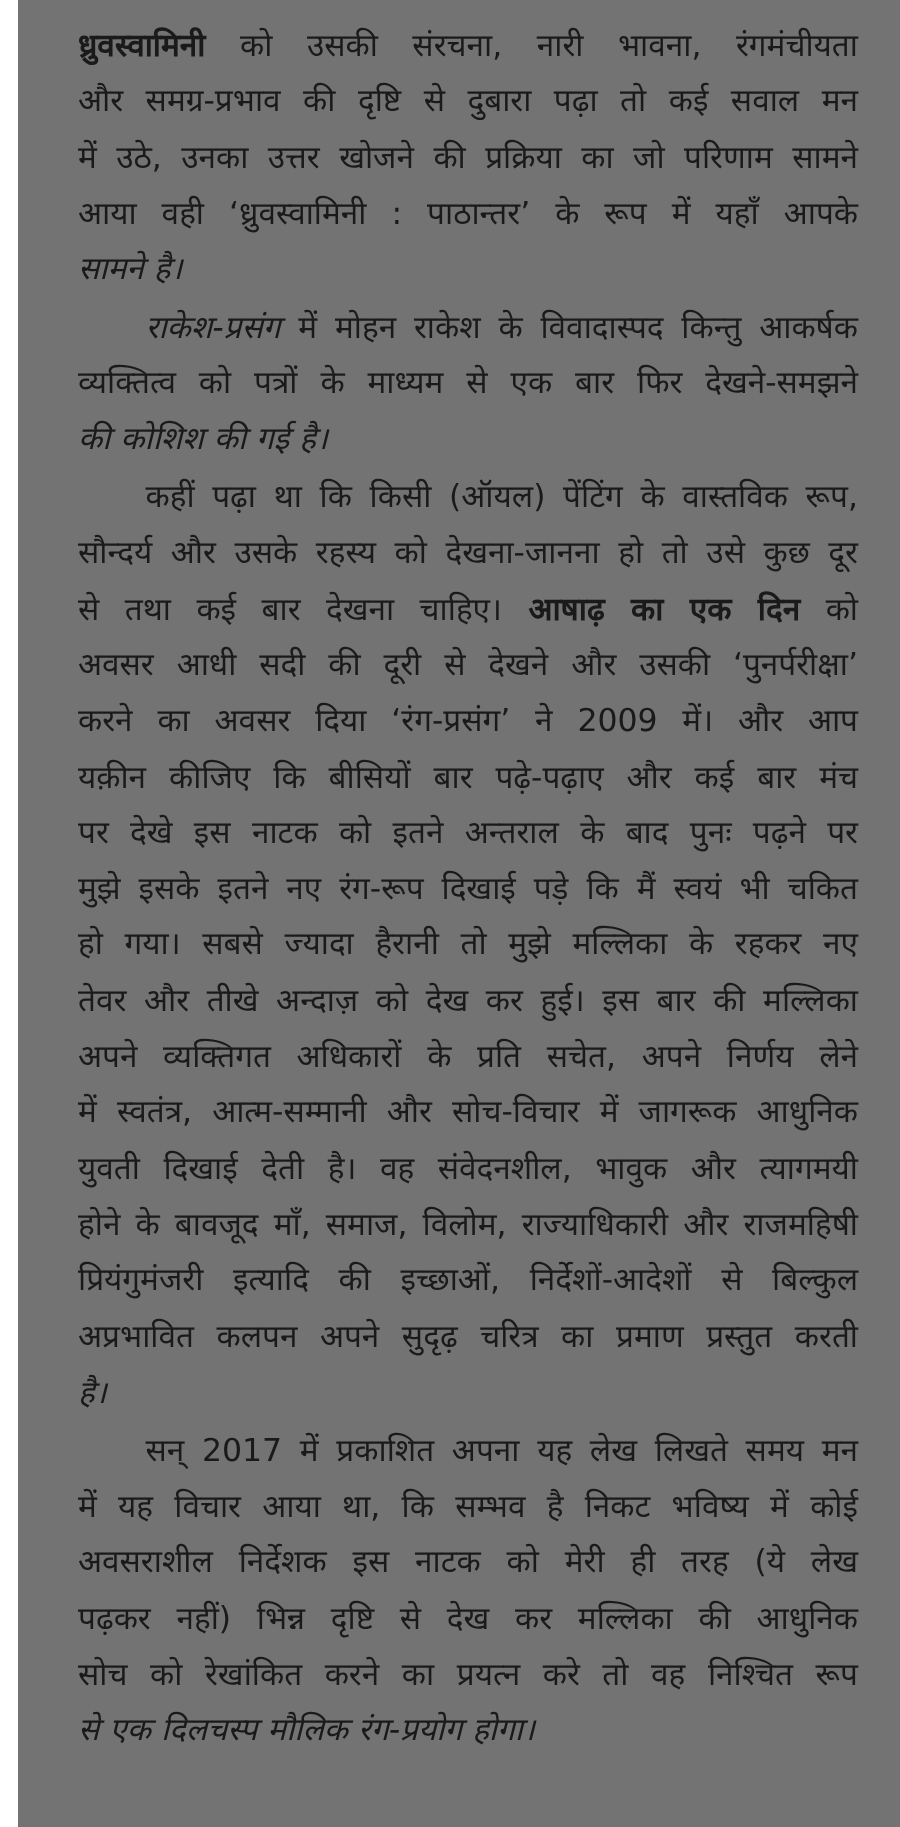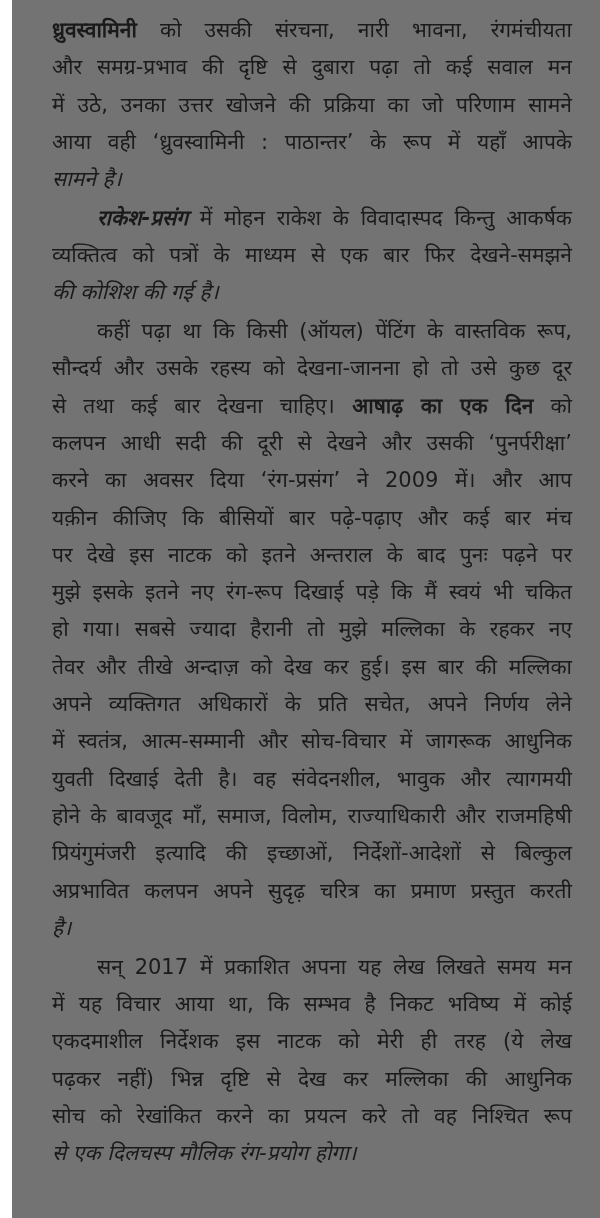--- a/index.html
+++ b/index.html
@@ -38,21 +38,21 @@
     }
     .line.last {
       text-align-last: left;
       font-style: italic;
     }
     .line.indent {
       left: 85px;
       width: 475px;
     }
     .bold { font-weight: bold; }
-    .bolditalic { font-weight: bold; font-style: italic; }
+    .bolditalic { font-weight: normal; font-style: italic; }
   </style>
 </head>
 <body>
 
 <div class="page">
 
   <div>
     <div class="line" style="top:12px"><span class="bold">ध्रुवस्वामिनी</span><span> को उसकी संरचना, नारी भावना, रंगमंचीयता</span></div>
     <div class="line" style="top:49px">और समग्र-प्रभाव की दृष्टि से दुबारा पढ़ा तो कई सवाल मन</div>
     <div class="line" style="top:87px">में उठे, उनका उत्तर खोजने की प्रक्रिया का जो परिणाम सामने</div>
@@ -63,38 +63,38 @@
   <div>
     <div class="line indent" style="top:200px"><span class="bolditalic">राकेश-प्रसंग</span><span> में मोहन राकेश के विवादास्पद किन्तु आकर्षक</span></div>
     <div class="line" style="top:237px">व्यक्तित्व को पत्रों के माध्यम से एक बार फिर देखने-समझने</div>
     <div class="line last" style="top:274px">की कोशिश की गई है।</div>
   </div>
 
   <div>
     <div class="line indent" style="top:313px">कहीं पढ़ा था कि किसी (ऑयल) पेंटिंग के वास्तविक रूप,</div>
     <div class="line" style="top:350px">सौन्दर्य और उसके रहस्य को देखना-जानना हो तो उसे कुछ दूर</div>
     <div class="line" style="top:388px"><span>से तथा कई बार देखना चाहिए।</span><span class="bold"> आषाढ़ का एक दिन</span><span> को</span></div>
-    <div class="line" style="top:425px">कलपन आधी सदी की दूरी से देखने और उसकी ‘पुनर्परीक्षा’</div>
+    <div class="line" style="top:425px">अवसर आधी सदी की दूरी से देखने और उसकी ‘पुनर्परीक्षा’</div>
     <div class="line" style="top:462px">करने का अवसर दिया ‘रंग-प्रसंग’ ने 2009 में। और आप</div>
     <div class="line" style="top:500px">यक़ीन कीजिए कि बीसियों बार पढ़े-पढ़ाए और कई बार मंच</div>
     <div class="line" style="top:537px">पर देखे इस नाटक को इतने अन्तराल के बाद पुनः पढ़ने पर</div>
     <div class="line" style="top:574px">मुझे इसके इतने नए रंग-रूप दिखाई पड़े कि मैं स्वयं भी चकित</div>
     <div class="line" style="top:611px">हो गया। सबसे ज्यादा हैरानी तो मुझे मल्लिका के रहकर नए</div>
     <div class="line" style="top:649px">तेवर और तीखे अन्दाज़ को देख कर हुई। इस बार की मल्लिका</div>
     <div class="line" style="top:686px">अपने व्यक्तिगत अधिकारों के प्रति सचेत, अपने निर्णय लेने</div>
     <div class="line" style="top:723px">में स्वतंत्र, आत्म-सम्मानी और सोच-विचार में जागरूक आधुनिक</div>
     <div class="line" style="top:761px">युवती दिखाई देती है। वह संवेदनशील, भावुक और त्यागमयी</div>
     <div class="line" style="top:798px">होने के बावजूद माँ, समाज, विलोम, राज्याधिकारी और राजमहिषी</div>
     <div class="line" style="top:835px">प्रियंगुमंजरी इत्यादि की इच्छाओं, निर्देशों-आदेशों से बिल्कुल</div>
     <div class="line" style="top:873px">अप्रभावित कलपन अपने सुदृढ़ चरित्र का प्रमाण प्रस्तुत करती</div>
     <div class="line last" style="top:910px">है।</div>
   </div>
 
   <div>
     <div class="line indent" style="top:949px">सन् 2017 में प्रकाशित अपना यह लेख लिखते समय मन</div>
     <div class="line" style="top:986px">में यह विचार आया था, कि सम्भव है निकट भविष्य में कोई</div>
-    <div class="line" style="top:1023px">एकदमाशील निर्देशक इस नाटक को मेरी ही तरह (ये लेख</div>
+    <div class="line" style="top:1023px">अवसराशील निर्देशक इस नाटक को मेरी ही तरह (ये लेख</div>
     <div class="line" style="top:1061px">पढ़कर नहीं) भिन्न दृष्टि से देख कर मल्लिका की आधुनिक</div>
     <div class="line" style="top:1098px">सोच को रेखांकित करने का प्रयत्न करे तो वह निश्चित रूप</div>
     <div class="line last" style="top:1135px">से एक दिलचस्प मौलिक रंग-प्रयोग होगा।</div>
   </div>
 
 </div>
 
 </body></html>

